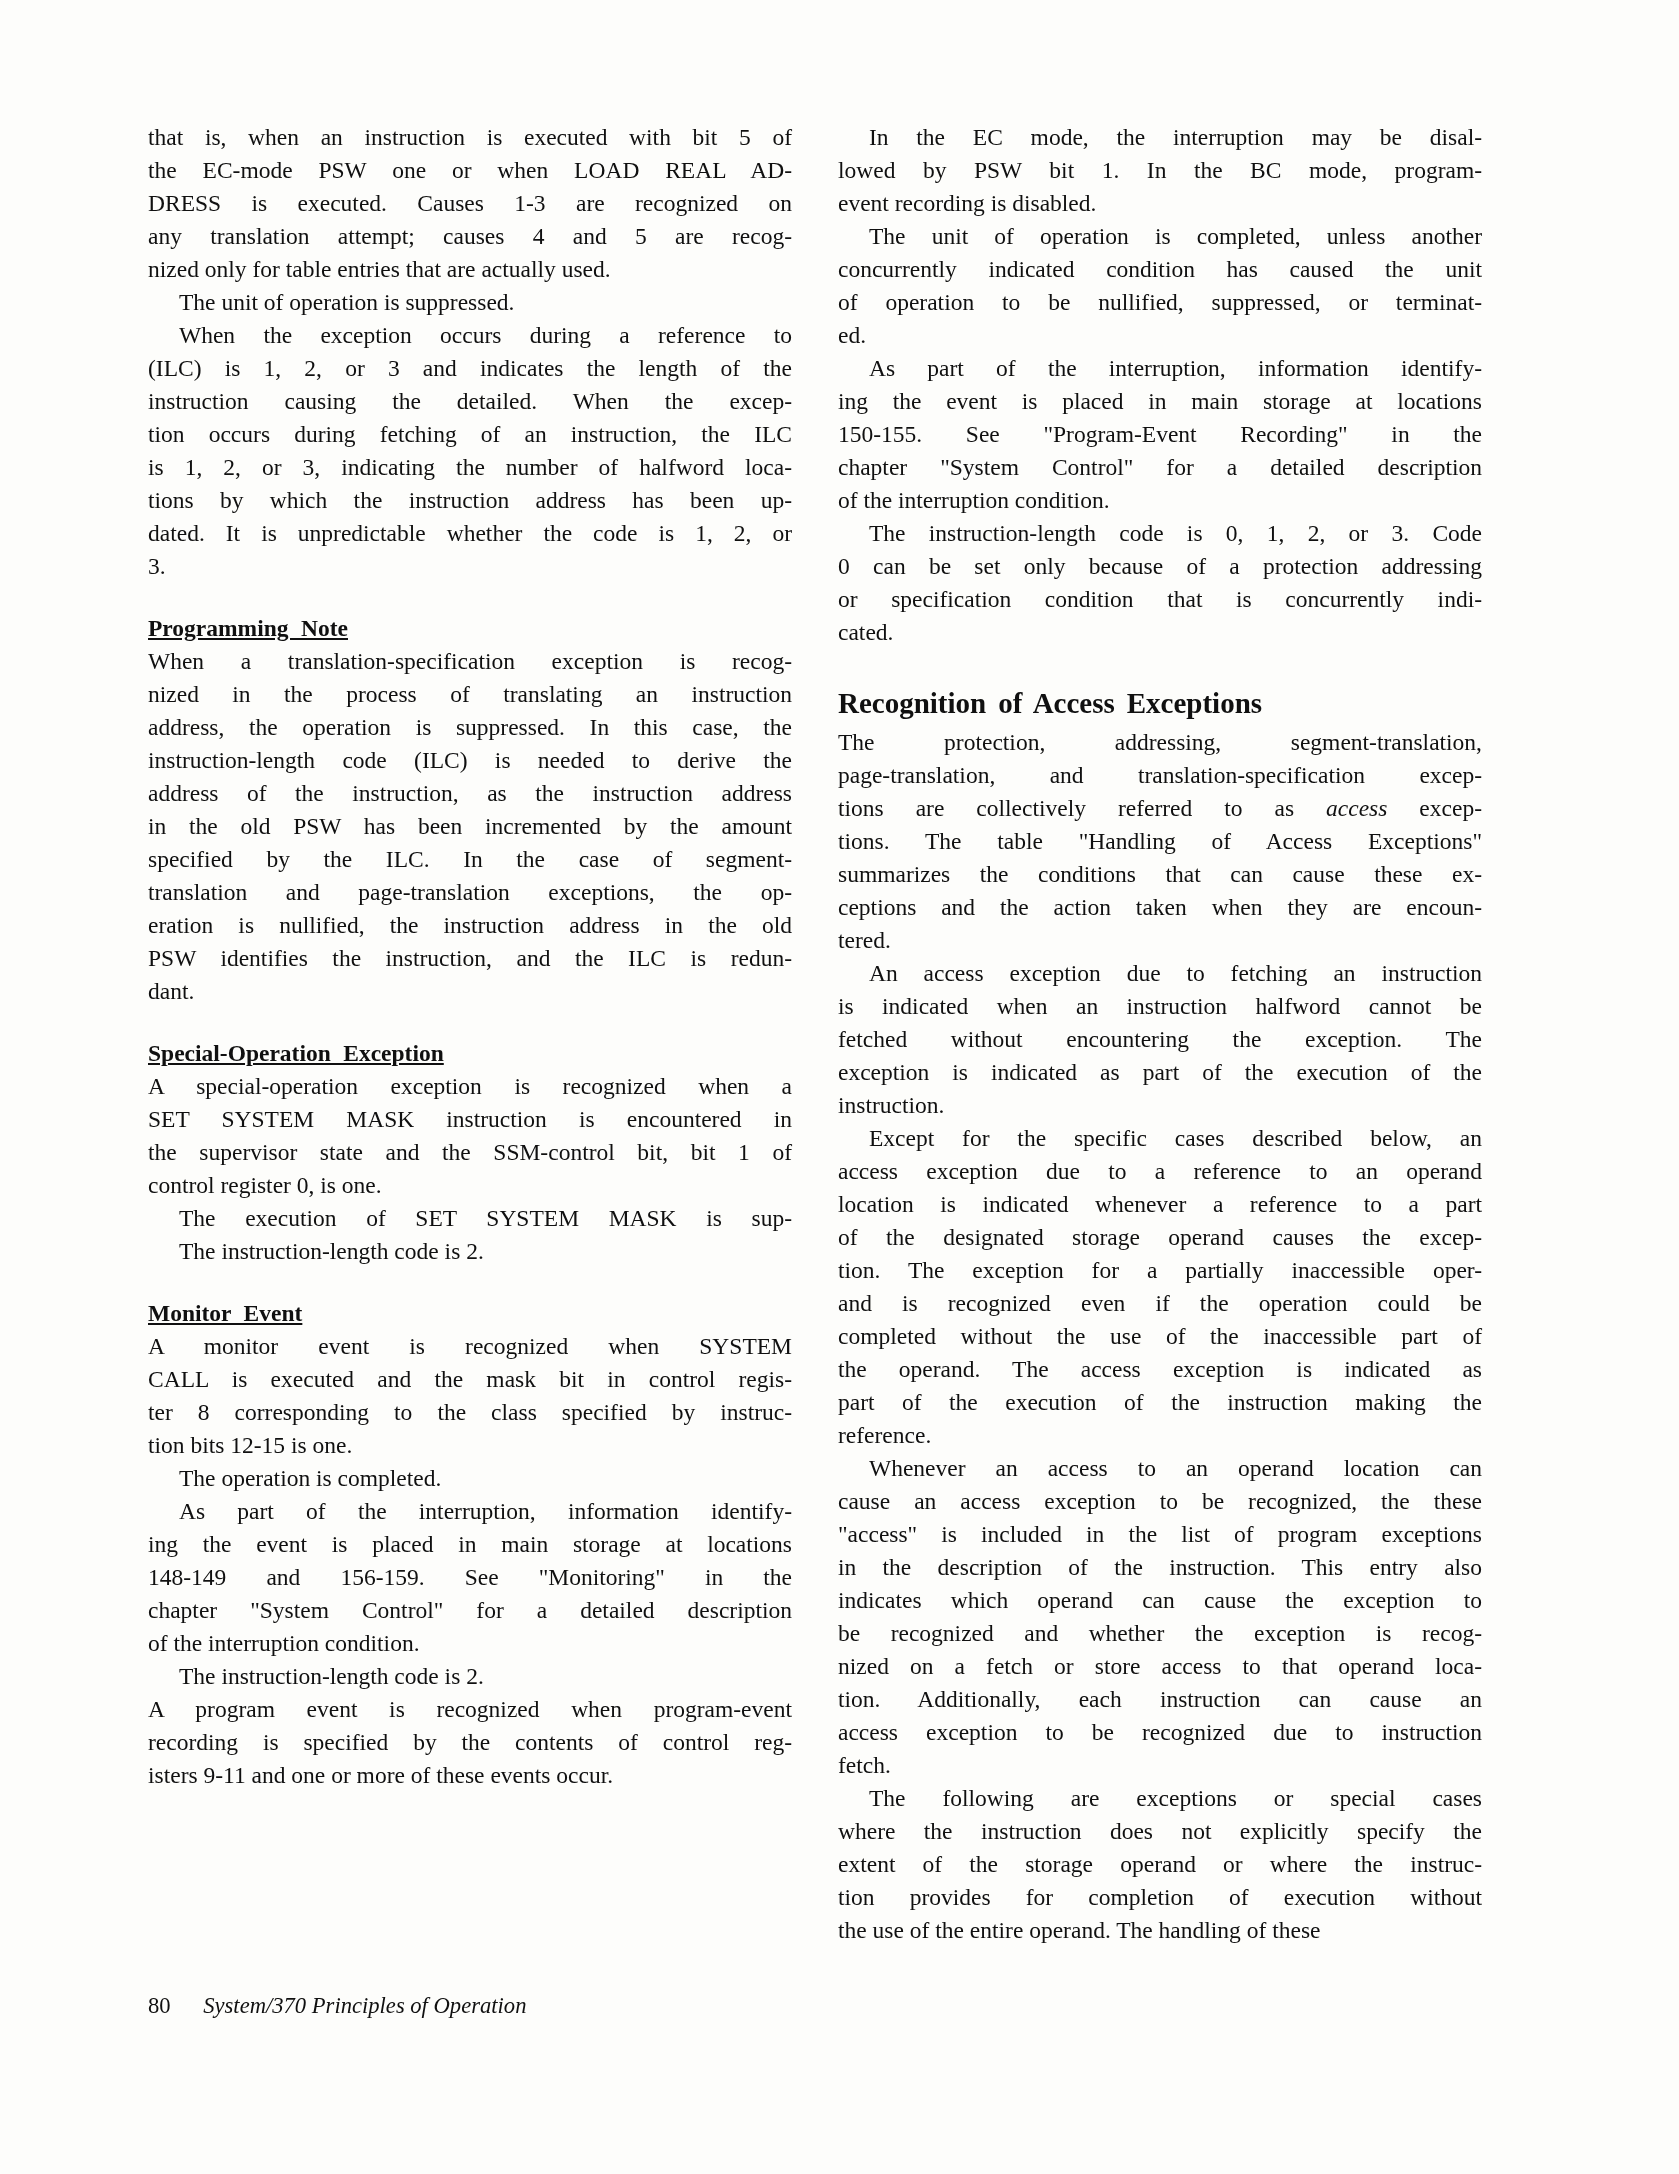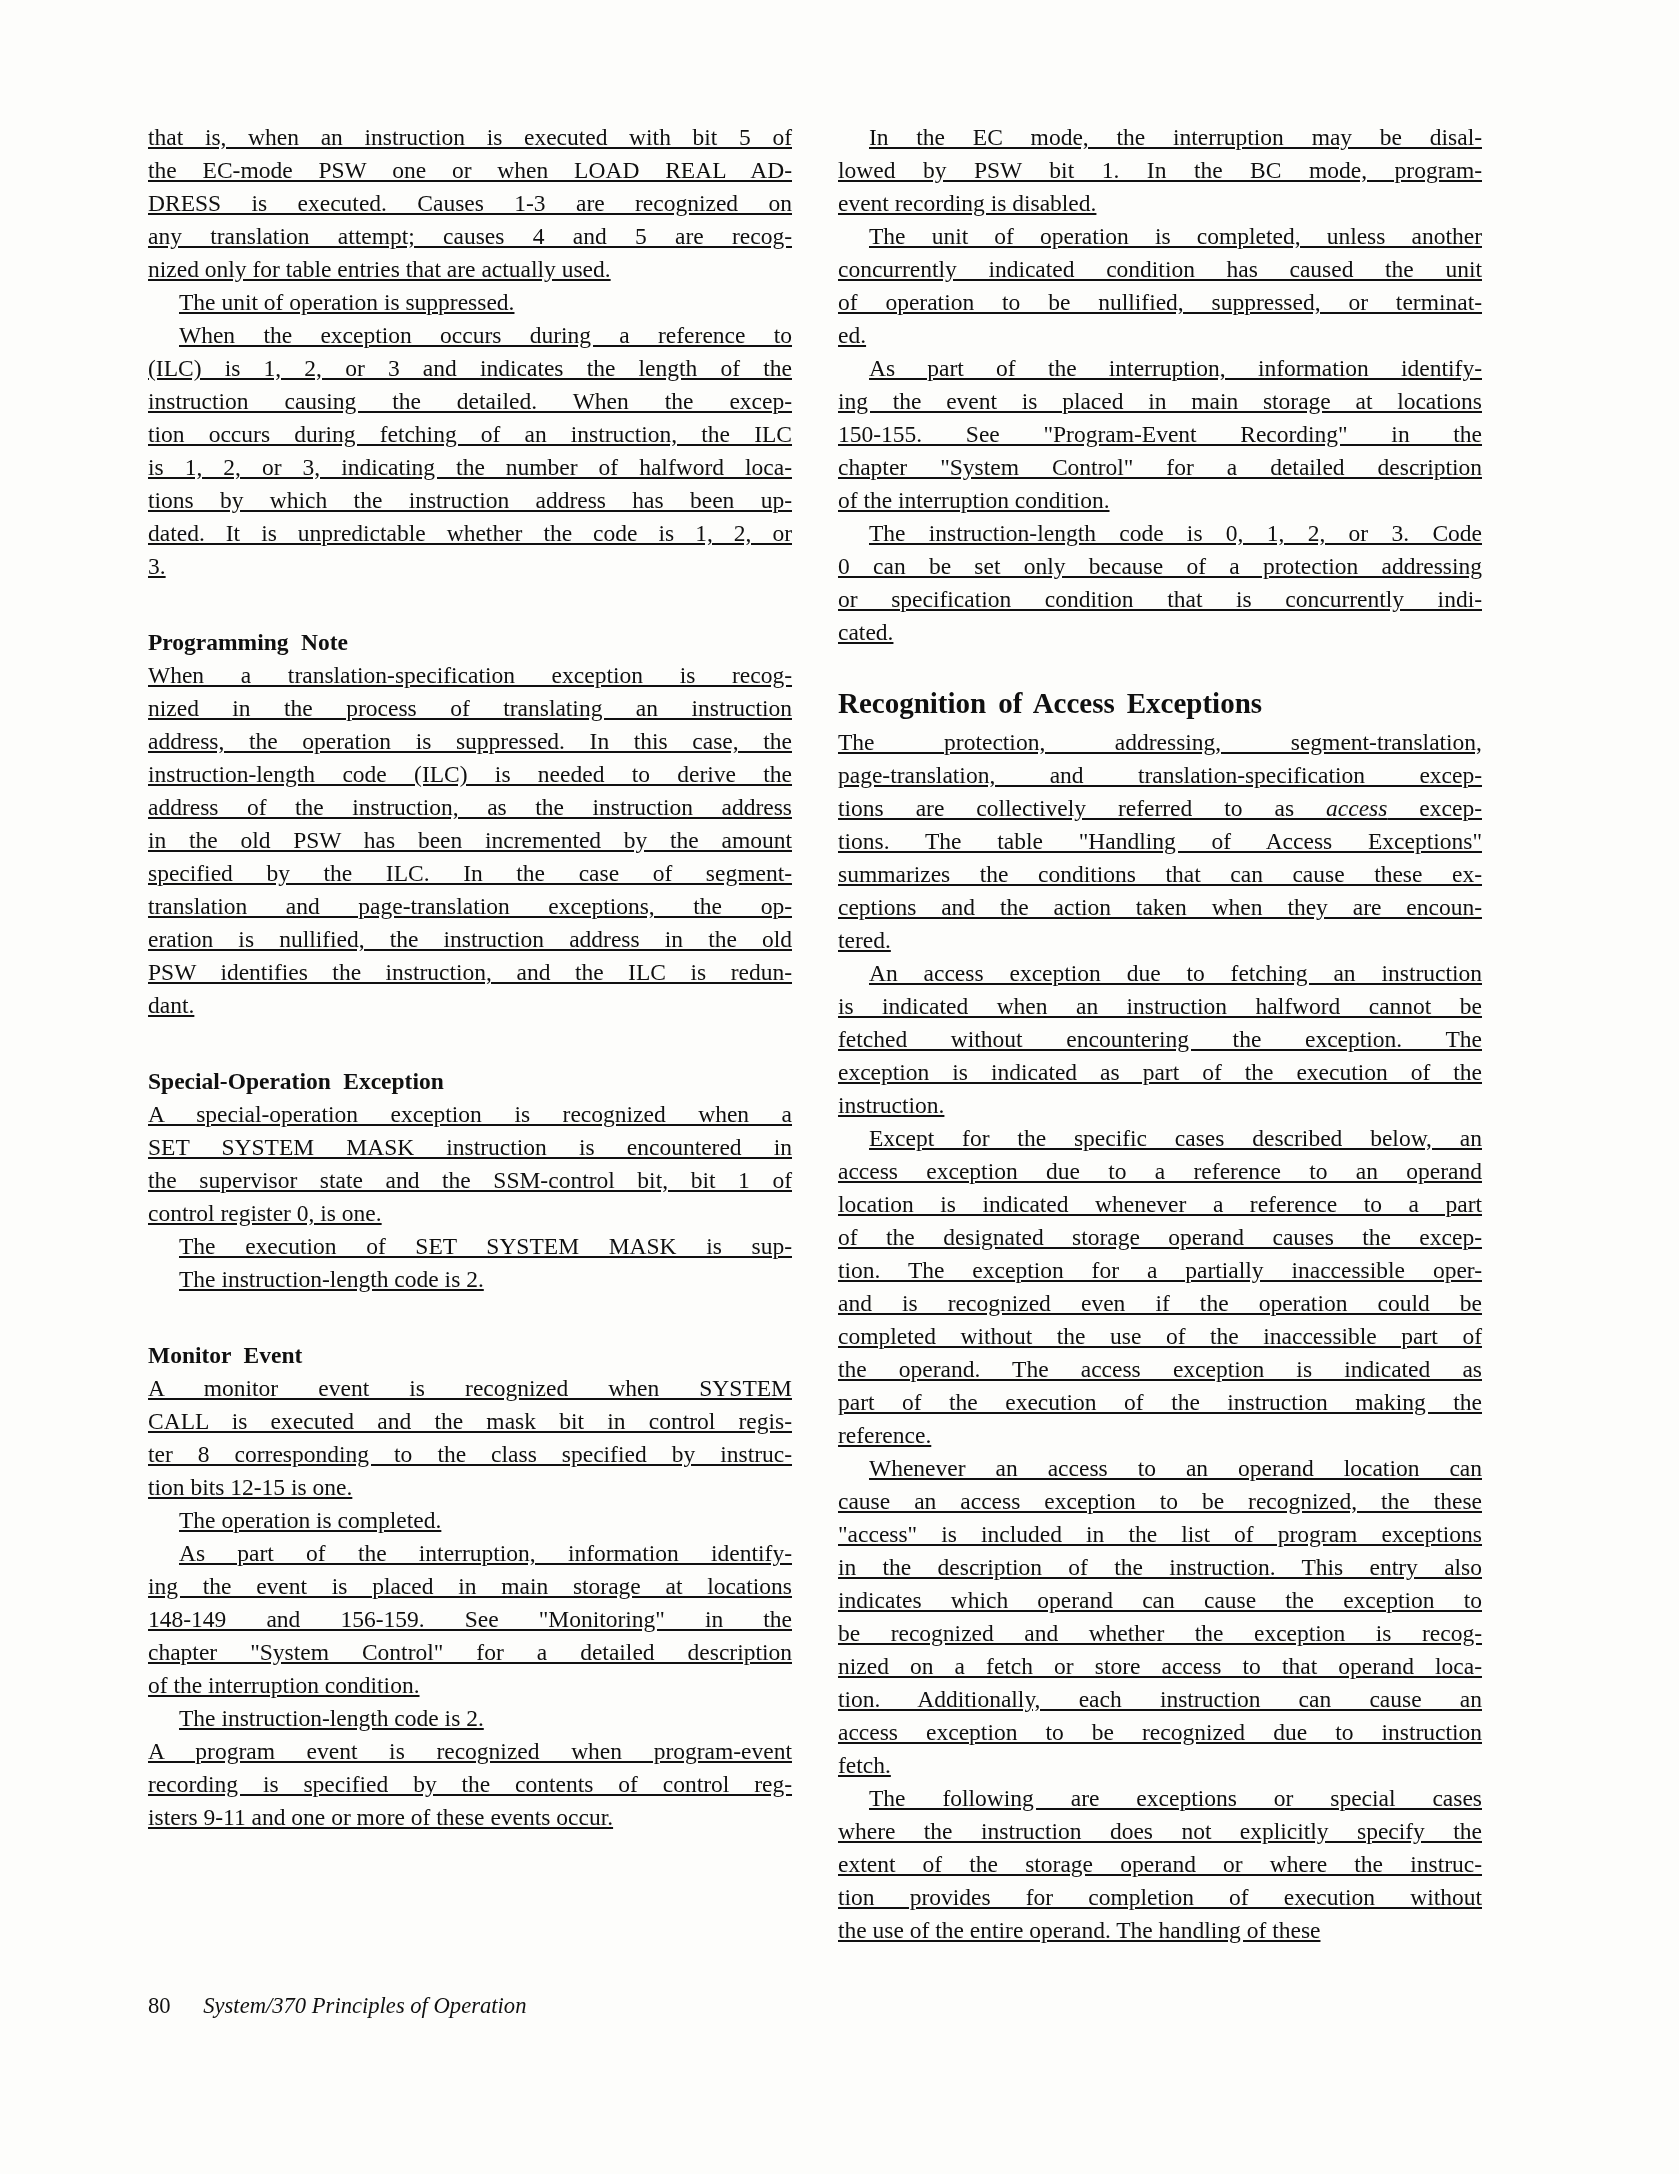--- a/index.html
+++ b/index.html
@@ -9,28 +9,29 @@
     font-family: "Liberation Serif", "DejaVu Serif", serif;
     color: #101010;
   }
   .page { position: relative; width: 1680px; height: 2174px; background: #fdfdfb; overflow: hidden; }
   .col {
     position: absolute; top: 121px; width: 644px;
     font-size: 23.5px; line-height: 33px;
   }
   .col-left  { left: 148px; }
   .col-right { left: 838px; }
-  .para { margin: 0; text-decoration: underline; }
+  .para { margin: 0; }
   .line { text-align: justify; text-align-last: justify; white-space: nowrap; }
   .line.last { text-align-last: left; }
   .line.indent { text-indent: 31px; }
   .it { font-style: italic; }
   .h3 {
     font-weight: bold; word-spacing: 6.6px;
-    margin-top: 43px;
+    margin-top: 29px;
+    text-decoration: underline;
   }
   .h2 {
     font-weight: bold; 
     font-size: 29px; line-height: 40px; word-spacing: 4.7px;
     margin-top: 34px; margin-bottom: 2.8px;
   }
   .footer {
     position: absolute; left: 148px; top: 1989px;
     font-size: 22.6px; line-height: 33px;
   }

